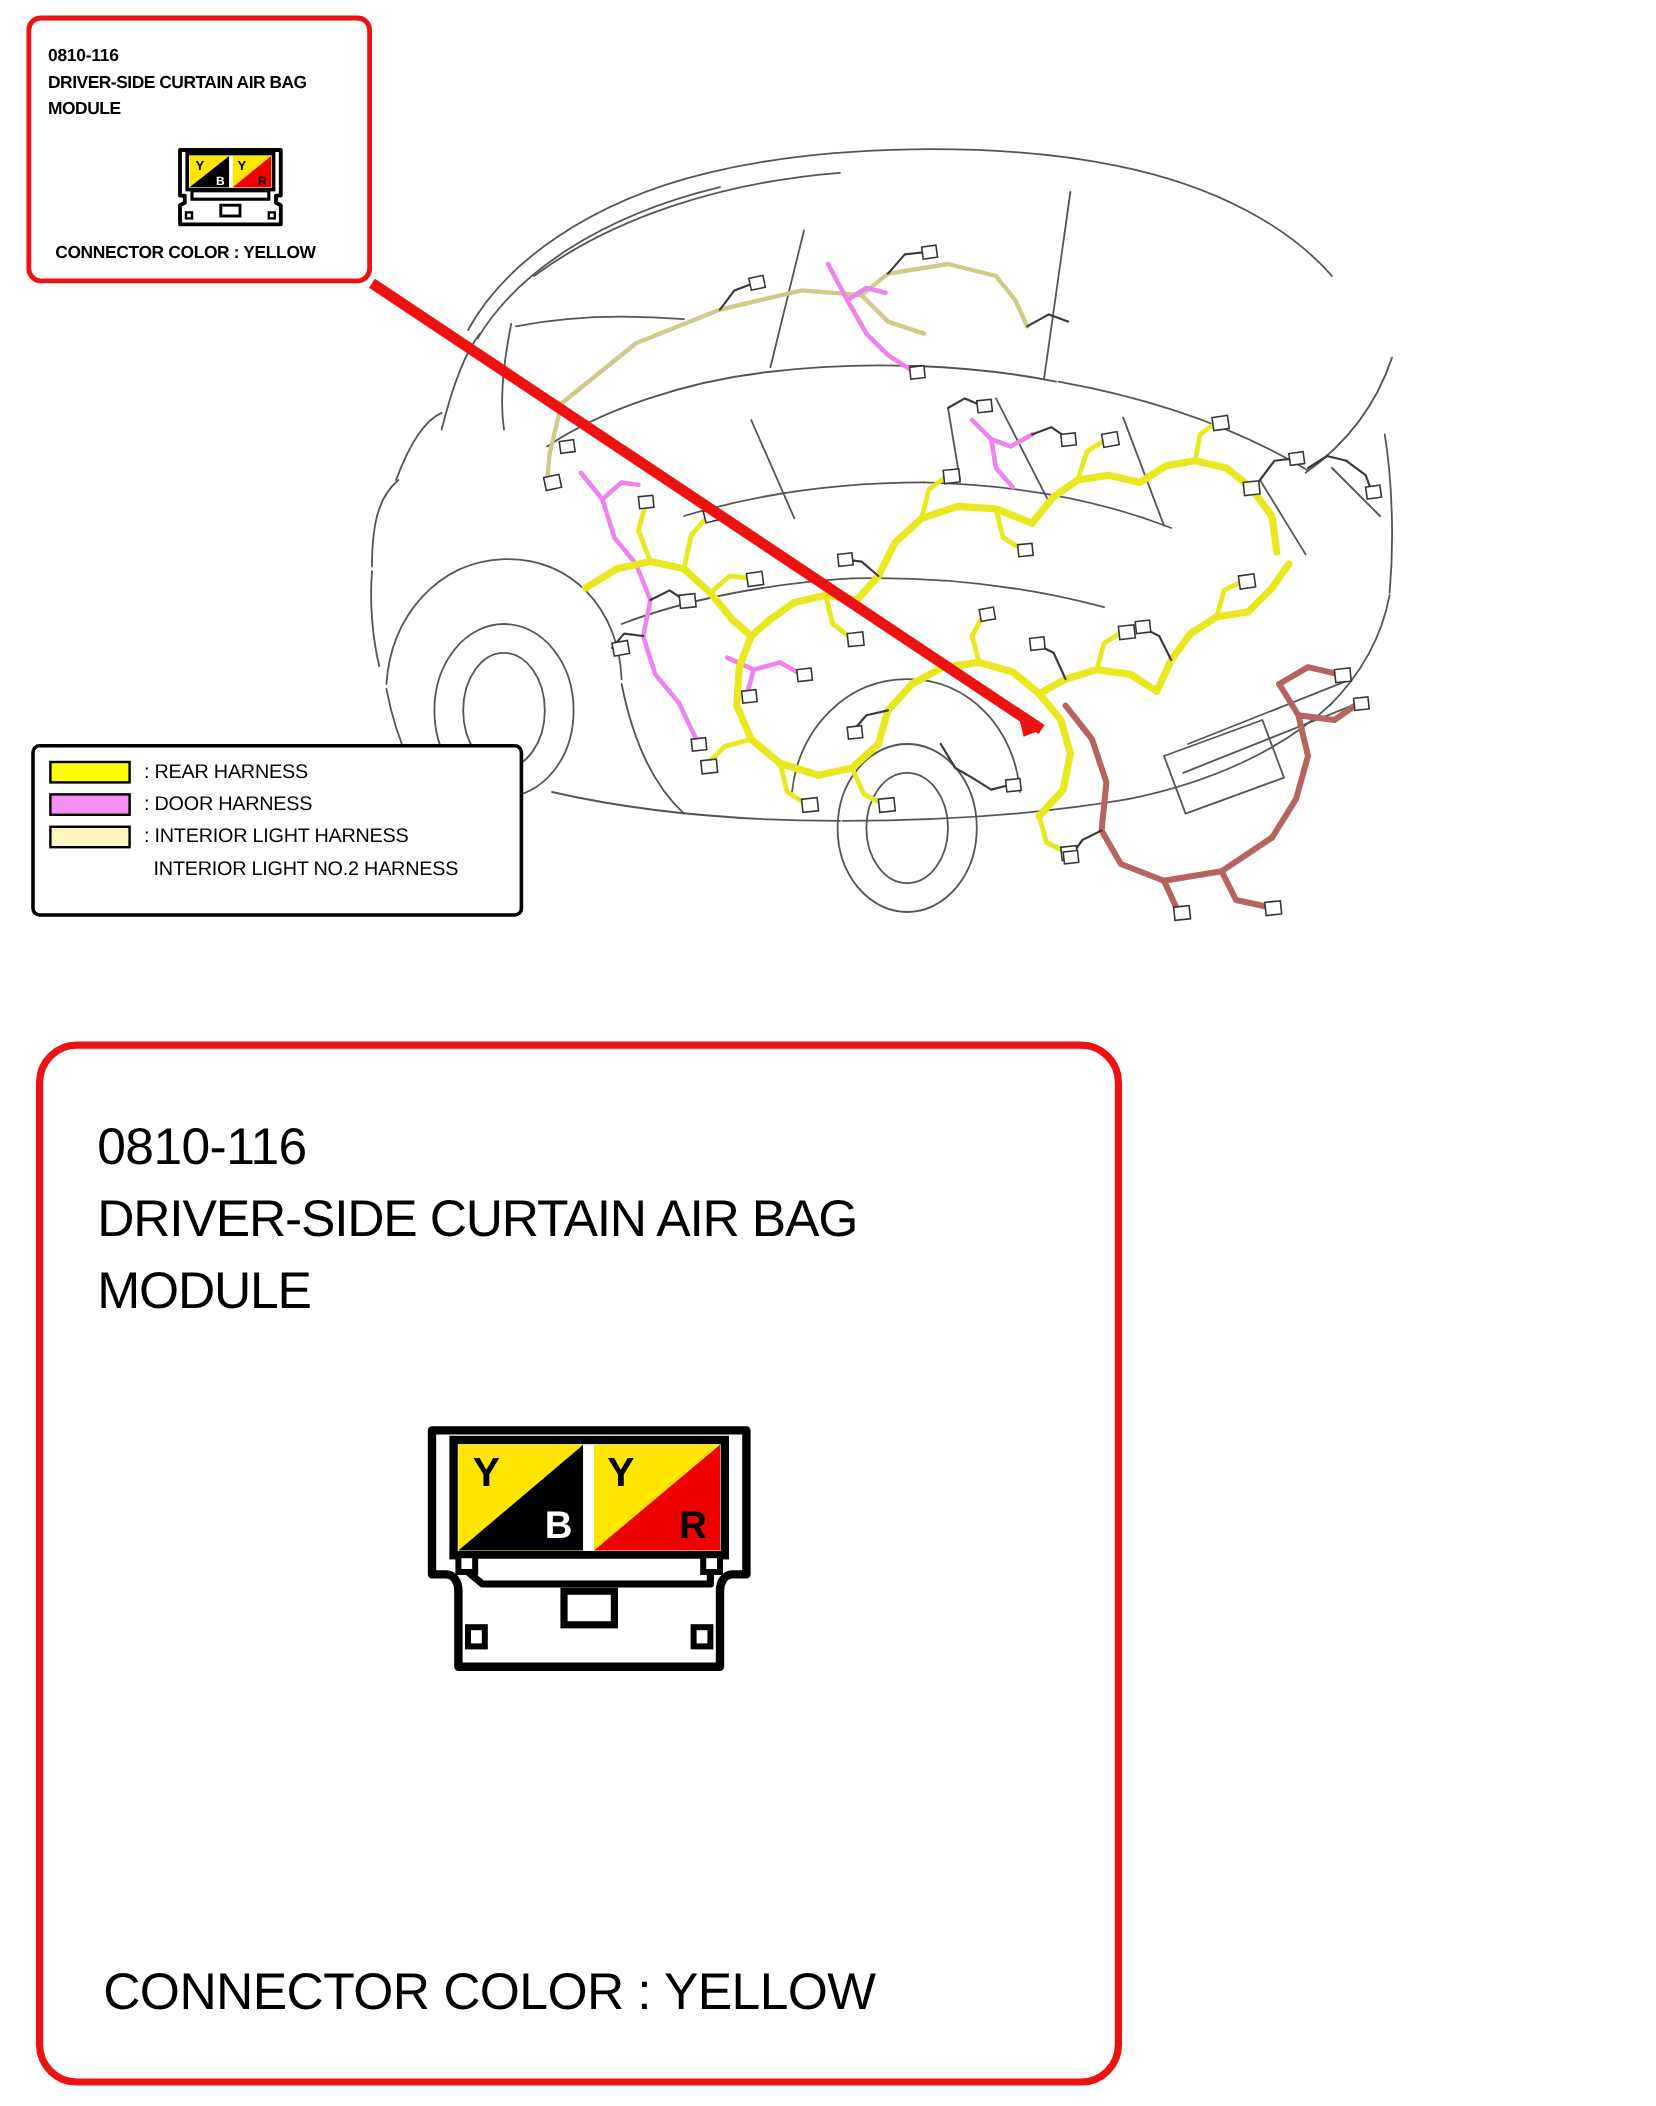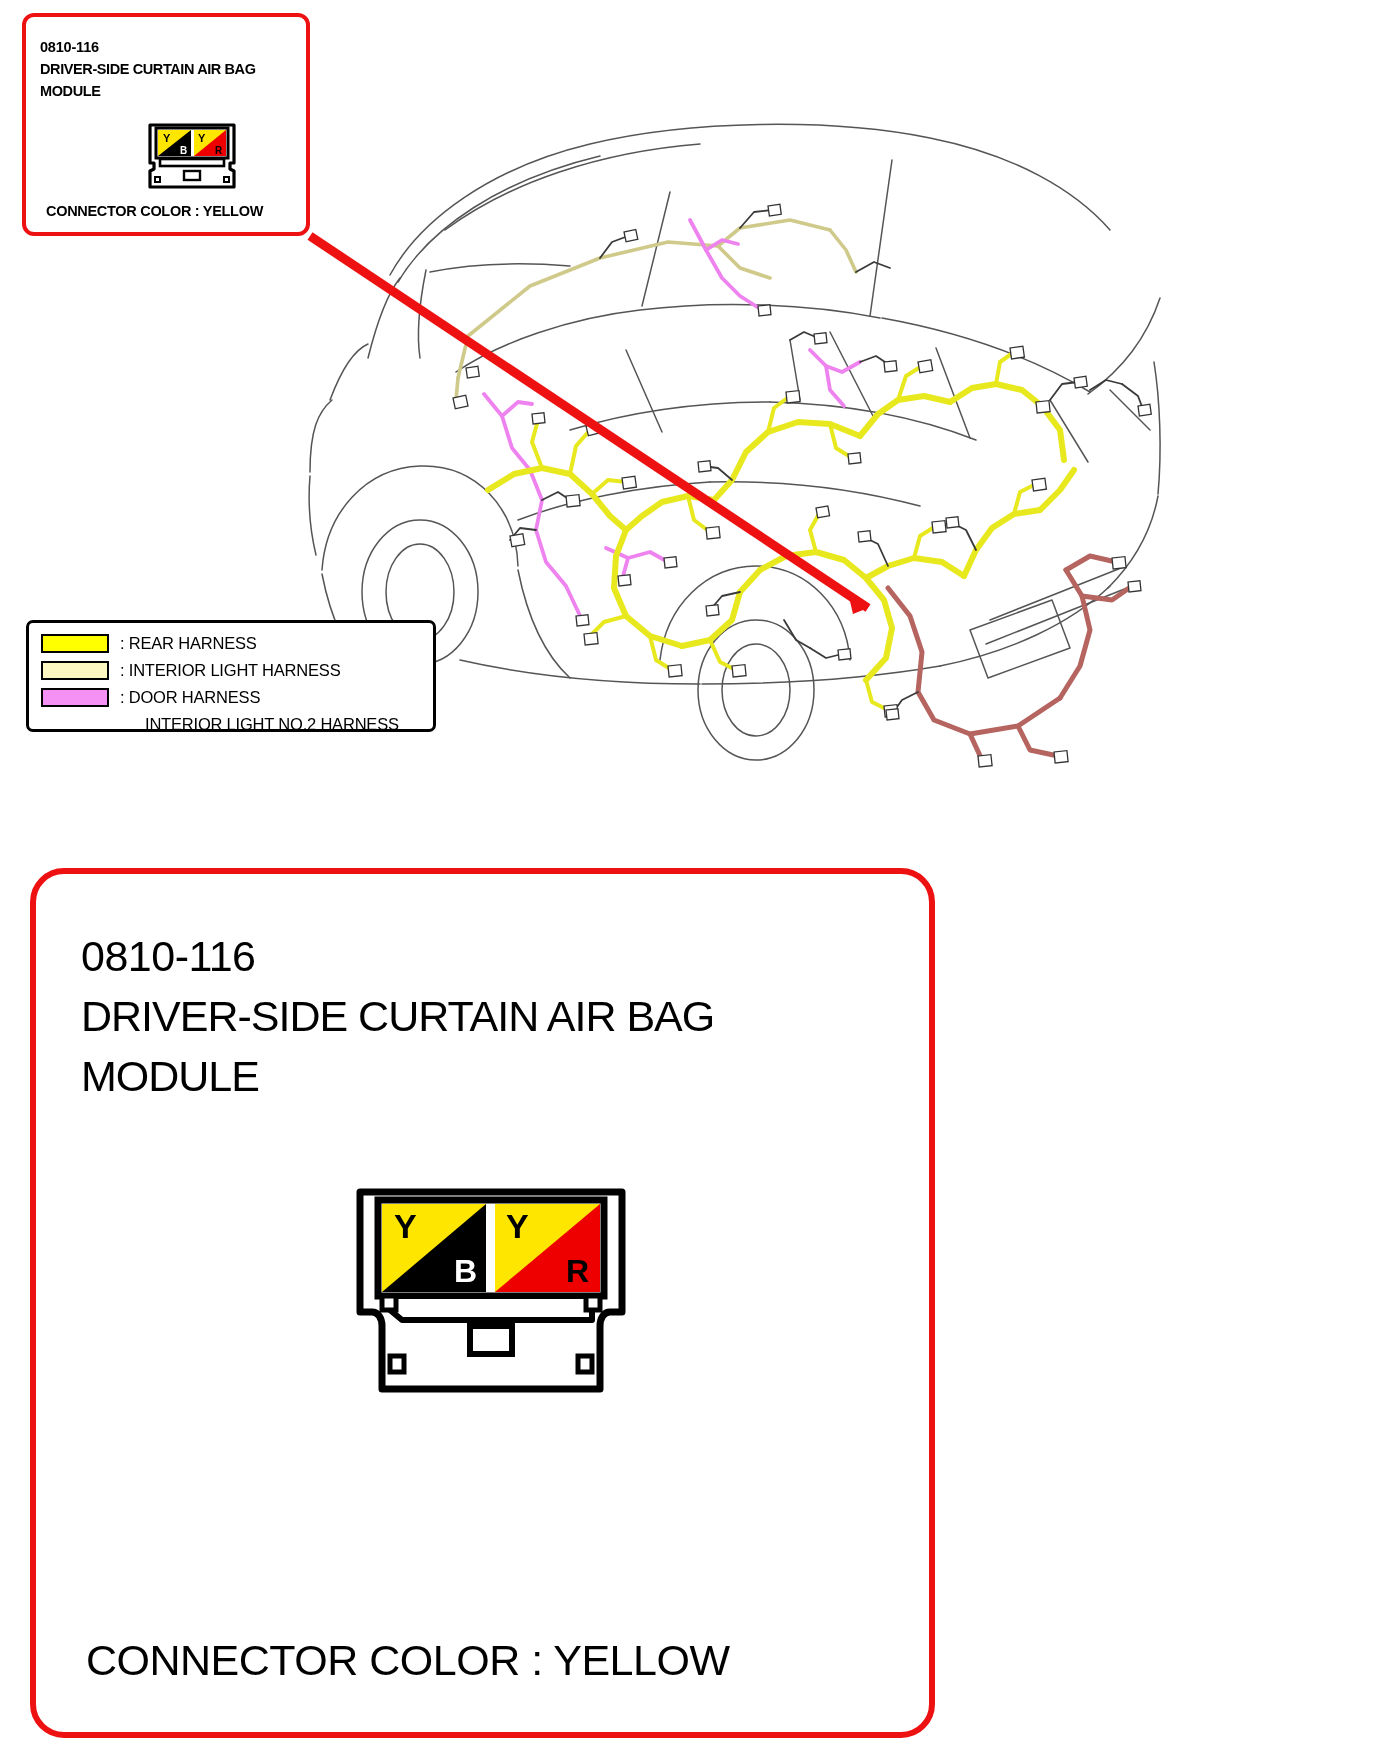--- a/index.html
+++ b/index.html
@@ -96,21 +96,21 @@
     height: 680px;
     z-index: 5;
   }
 
   
   #legend-box {
     position: absolute;
     left: 26px;
     top: 620px;
     width: 410px;
-    height: 112px;
+    height: 144px;
     border: 3px solid #000000;
     border-radius: 7px;
     background: #ffffff;
     box-sizing: border-box;
     z-index: 20;
     padding: 7px 0 0 12px;
   }
   .legend-row {
     display: flex;
     align-items: center;
@@ -129,21 +129,21 @@
     font-size: 16.5px;
     font-weight: normal;
     letter-spacing: -0.2px;
     color: #000;
     white-space: nowrap;
   }
   .legend-row.cont {
     padding-left: 79px;
   }
   .legend-row.cont .legend-label {
-    margin-left: 25px;
+    margin-left: 8px;
   }
 
   
   #bottom-box {
     position: absolute;
     left: 30px;
     top: 868px;
     width: 905px;
     height: 870px;
     border: 6px solid #ee1111;
@@ -422,26 +422,26 @@
 
   <div class="tc-color">CONNECTOR COLOR : YELLOW</div>
 </div>
 
 <div id="legend-box">
   <div class="legend-row">
     <span class="legend-swatch" style="background:#ffff00;"></span>
     <span class="legend-label">: REAR HARNESS</span>
   </div>
   <div class="legend-row">
+    <span class="legend-swatch" style="background:#f591f5;"></span>
+    <span class="legend-label">: DOOR HARNESS</span>
+  </div>
+  <div class="legend-row">
     <span class="legend-swatch" style="background:#fcf7c0;"></span>
     <span class="legend-label">: INTERIOR LIGHT HARNESS</span>
-  </div>
-  <div class="legend-row">
-    <span class="legend-swatch" style="background:#f591f5;"></span>
-    <span class="legend-label">: DOOR HARNESS</span>
   </div>
   <div class="legend-row cont">
     <span class="legend-label">INTERIOR LIGHT NO.2 HARNESS</span>
   </div>
 </div>
 
 <div id="bottom-box">
   <div class="bb-code">0810-116</div>
   <div class="bb-line1">DRIVER-SIDE CURTAIN AIR BAG</div>
   <div class="bb-line2">MODULE</div>

